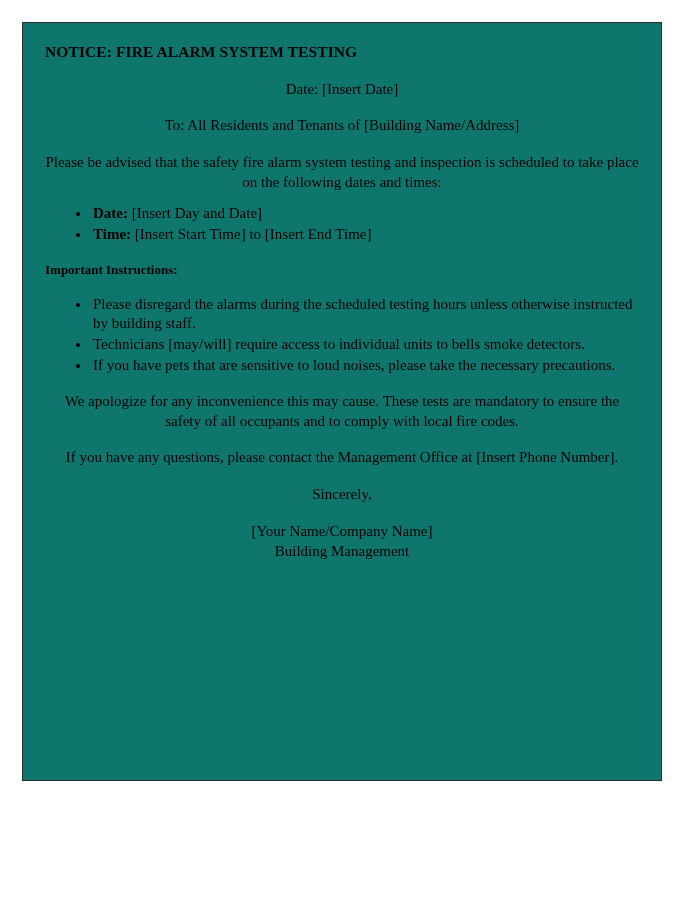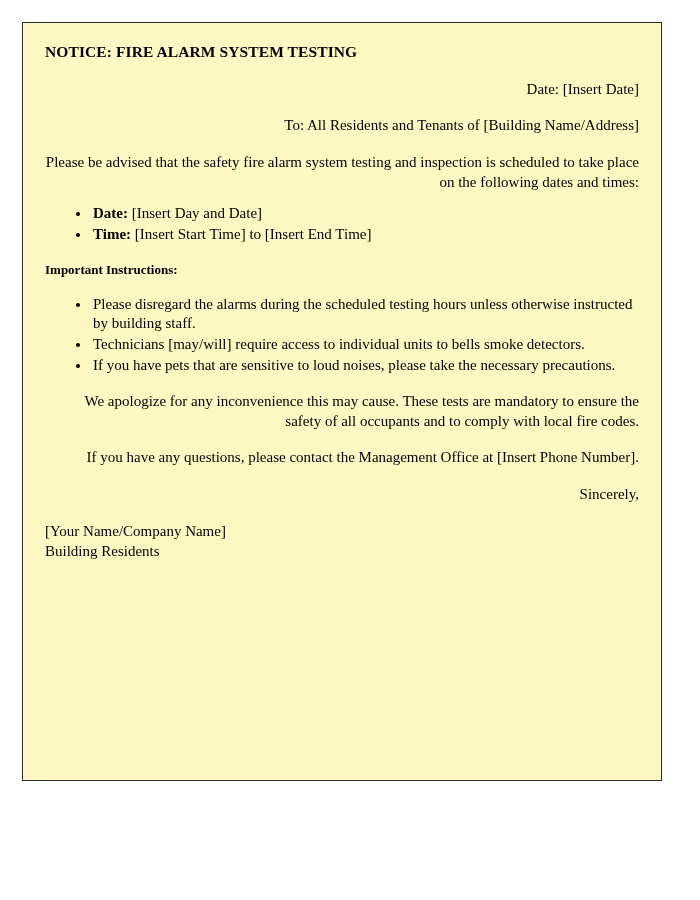--- a/index.html
+++ b/index.html
@@ -17,40 +17,40 @@
   }
 
   .page-frame {
     position: absolute;
     left: 22px;
     top: 22px;
     width: 640px;
     height: 759px;
     border: 1.5px solid #2b2b2b;
     box-sizing: border-box;
-    background: #fef9c3;
+    background: #0f766e;
   }
 
   .doc-body {
     padding: 20px 22px 0 22px;
   }
 
   .doc-title {
     font-size: 15.5px;
     font-weight: bold;
     letter-spacing: 0.1px;
     margin: 0 0 18px 0;
     line-height: 1.2;
   }
 
   .doc-para {
     font-size: 15px;
     line-height: 1.32;
     margin: 0 0 17px 0;
-    text-align: right;
+    text-align: center;
   }
 
   .doc-heading {
     font-size: 13px;
     font-weight: bold;
     line-height: 1.32;
     margin: 0 0 16px 0;
   }
 
   ul.doc-list {
@@ -75,21 +75,22 @@
     font-size: 14px;
   }
 
   .lbl-bold {
     font-weight: bold;
   }
 
   .sig-block {
     font-size: 15px;
     line-height: 1.32;
-    margin: 0;
+    margin: 8px;
+    text-align: center;
   }
 
   .sig-line { display: block; }
 </style>
 </head>
 <body>
 
 <div class="page-frame">
   <div class="doc-body">
 
@@ -116,17 +117,17 @@
     </ul>
 
     <p class="doc-para">We apologize for any inconvenience this may cause. These tests are mandatory to ensure the safety of all occupants and to comply with local fire codes.</p>
 
     <p class="doc-para">If you have any questions, please contact the Management Office at [Insert Phone Number].</p>
 
     <p class="doc-para">Sincerely,</p>
 
     <div class="sig-block">
       <span class="sig-line">[Your Name/Company Name]</span>
-      <span class="sig-line">Building Residents</span>
+      <span class="sig-line">Building Management</span>
     </div>
 
   </div>
 </div>
 
 </body></html>

